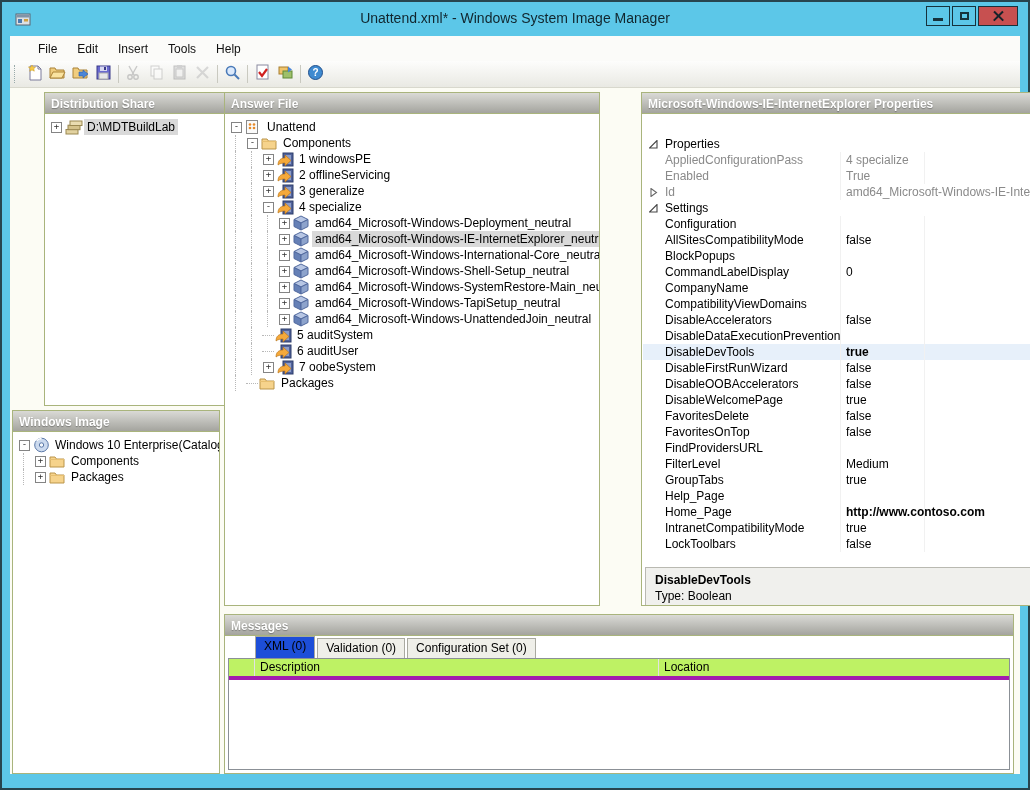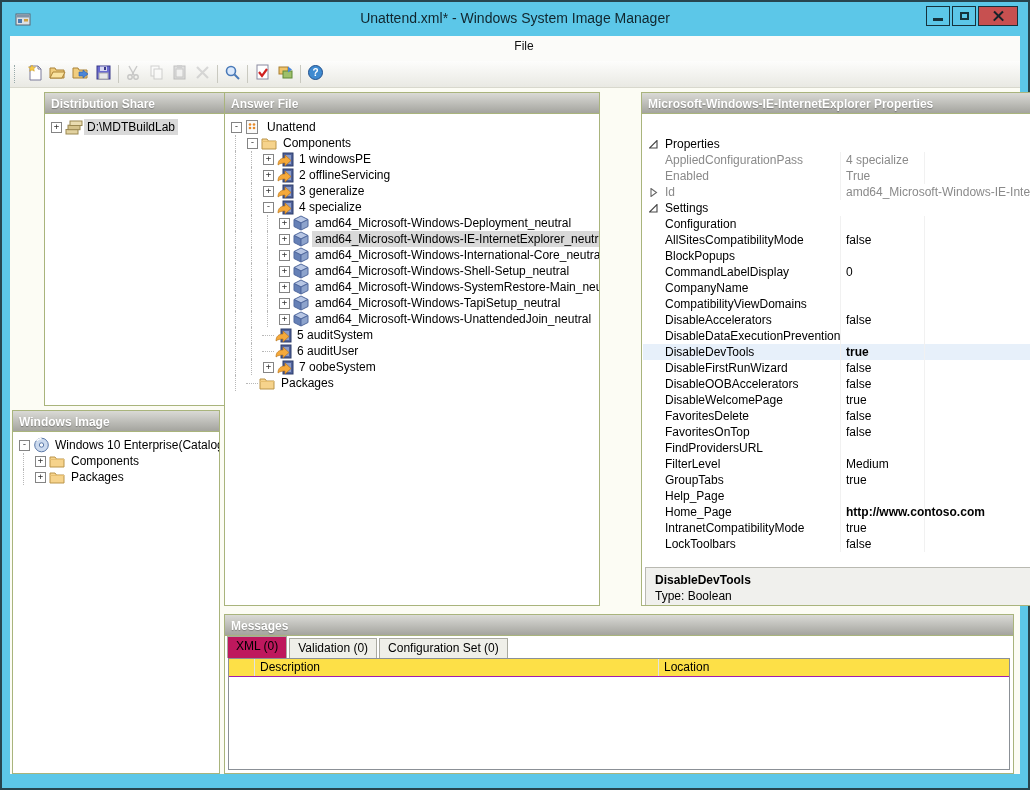--- a/index.html
+++ b/index.html
@@ -12,21 +12,21 @@
   .winbtns{position:absolute;right:10px;top:4px;display:flex;}
   .wbtn{width:24px;height:20px;border:1px solid #16323c;background:#5cc7e8;display:flex;align-items:center;justify-content:center;margin-left:2px;box-sizing:border-box;}
   .wbtn.close{width:40px;background:#c75050;}
   .glyph-min{width:10px;height:3px;background:#16323c;margin-top:7px;}
   .glyph-max{width:9px;height:8px;border:2px solid #16323c;box-sizing:border-box;background:transparent;}
   .glyph-close{position:relative;width:11px;height:11px;}
   .glyph-close::before,.glyph-close::after{content:'';position:absolute;left:-1px;top:4.5px;width:13px;height:2.4px;background:#16222a;}
   .glyph-close::before{transform:rotate(45deg);} .glyph-close::after{transform:rotate(-45deg);}
   
   .inner{position:absolute;left:8px;top:34px;right:8px;bottom:14px;background:#fff;}
-  .menubar{position:absolute;left:0;top:0;right:0;height:25px;background:#fbfbf9;display:flex;align-items:center;padding-left:18px;flex-direction:column;}
+  .menubar{position:absolute;left:0;top:0;right:0;height:25px;background:#fbfbf9;display:flex;align-items:center;padding-left:18px;}
   .menu-item{padding:3px 10px;color:#111;}
   .toolbar{position:absolute;left:0;top:25px;right:0;height:27px;background:linear-gradient(#fdfdfc,#e9e9e3);border-bottom:1px solid #d8d8cd;display:flex;align-items:center;padding-left:2px;box-sizing:border-box;}
   .grip{width:4px;height:18px;border-left:1px dotted #9aa;margin:0 4px 0 2px;}
   .tbtn{width:23px;height:23px;display:flex;align-items:center;justify-content:center;flex:none;}
   .tbtn.disabled{opacity:.5;filter:grayscale(.9);}
   .tsep{width:1px;height:18px;background:#c9c9c0;margin:0 3px;flex:none;}
   .client{position:absolute;left:0;top:52px;right:0;bottom:0;background:#fcfcf4;}
   
   .panel{position:absolute;border:1px solid #a9b47c;background:#fff;box-sizing:border-box;}
   .phdr{height:21px;background:linear-gradient(#dadad6,#a4a49e);color:#fff;font-weight:bold;font-size:12px;padding:4px 0 0 6px;box-sizing:border-box;text-shadow:0 1px 1px rgba(80,80,80,.55);border-bottom:1px solid #a9b47c;}
@@ -63,23 +63,23 @@
   .arr-down{width:0;height:0;border-left:4px solid transparent;border-right:4px solid transparent;border-top:5px solid #666;}
   .vsb-thumb{position:absolute;left:1px;right:1px;top:80px;height:170px;background:#cdcdcd;border:1px solid #b6b6b6;box-sizing:border-box;}
   .vsb-thumb::after{content:'';position:absolute;left:4px;right:4px;top:calc(50% - 1px);height:1px;background:#979797;box-shadow:0 -3px 0 #979797,0 3px 0 #979797;}
   
   .desc{position:absolute;left:3px;right:3px;top:453px;height:56px;background:#f0f0ed;border:1px solid #b9b9b1;padding:5px 9px;box-sizing:border-box;}
   .desc .dtitle{font-weight:bold;}
   .desc .dtype{margin-top:2px;}
   
   .tabs{position:absolute;left:2px;top:23px;height:20px;display:flex;align-items:flex-end;z-index:2;}
   .tab{height:17px;padding:2px 8px 0 8px;border:1px solid #a9a9a0;border-bottom:none;background:#efefe9;margin-right:2px;box-sizing:content-box;}
-  .tab.active{background:#be185d;height:19px;}
+  .tab.active{background:#1d4ed8;height:19px;margin-left:28px;}
   .msglist{position:absolute;left:3px;right:3px;top:43px;bottom:3px;background:#fff;border:1px solid #8b9096;}
-  .mlhdr{display:flex;height:17px;background:#fde047;border-bottom:1px solid #a21caf;}
+  .mlhdr{display:flex;height:17px;background:#bef264;border-bottom:4px solid #a21caf;}
   .mlc{border-right:1px solid #e2e2e2;padding:1px 5px;box-sizing:border-box;white-space:nowrap;overflow:hidden;}
   .mlc0{width:26px;} .mlc1{width:404px;} .mlc2{flex:1;border-right:none;}
 </style>
 </head>
 <body>
 
 <div class="screen">
   <div class="frame">
     <div class="titlebar">
       <span class="appicon"><svg width="18" height="18" viewBox="0 0 18 18">

